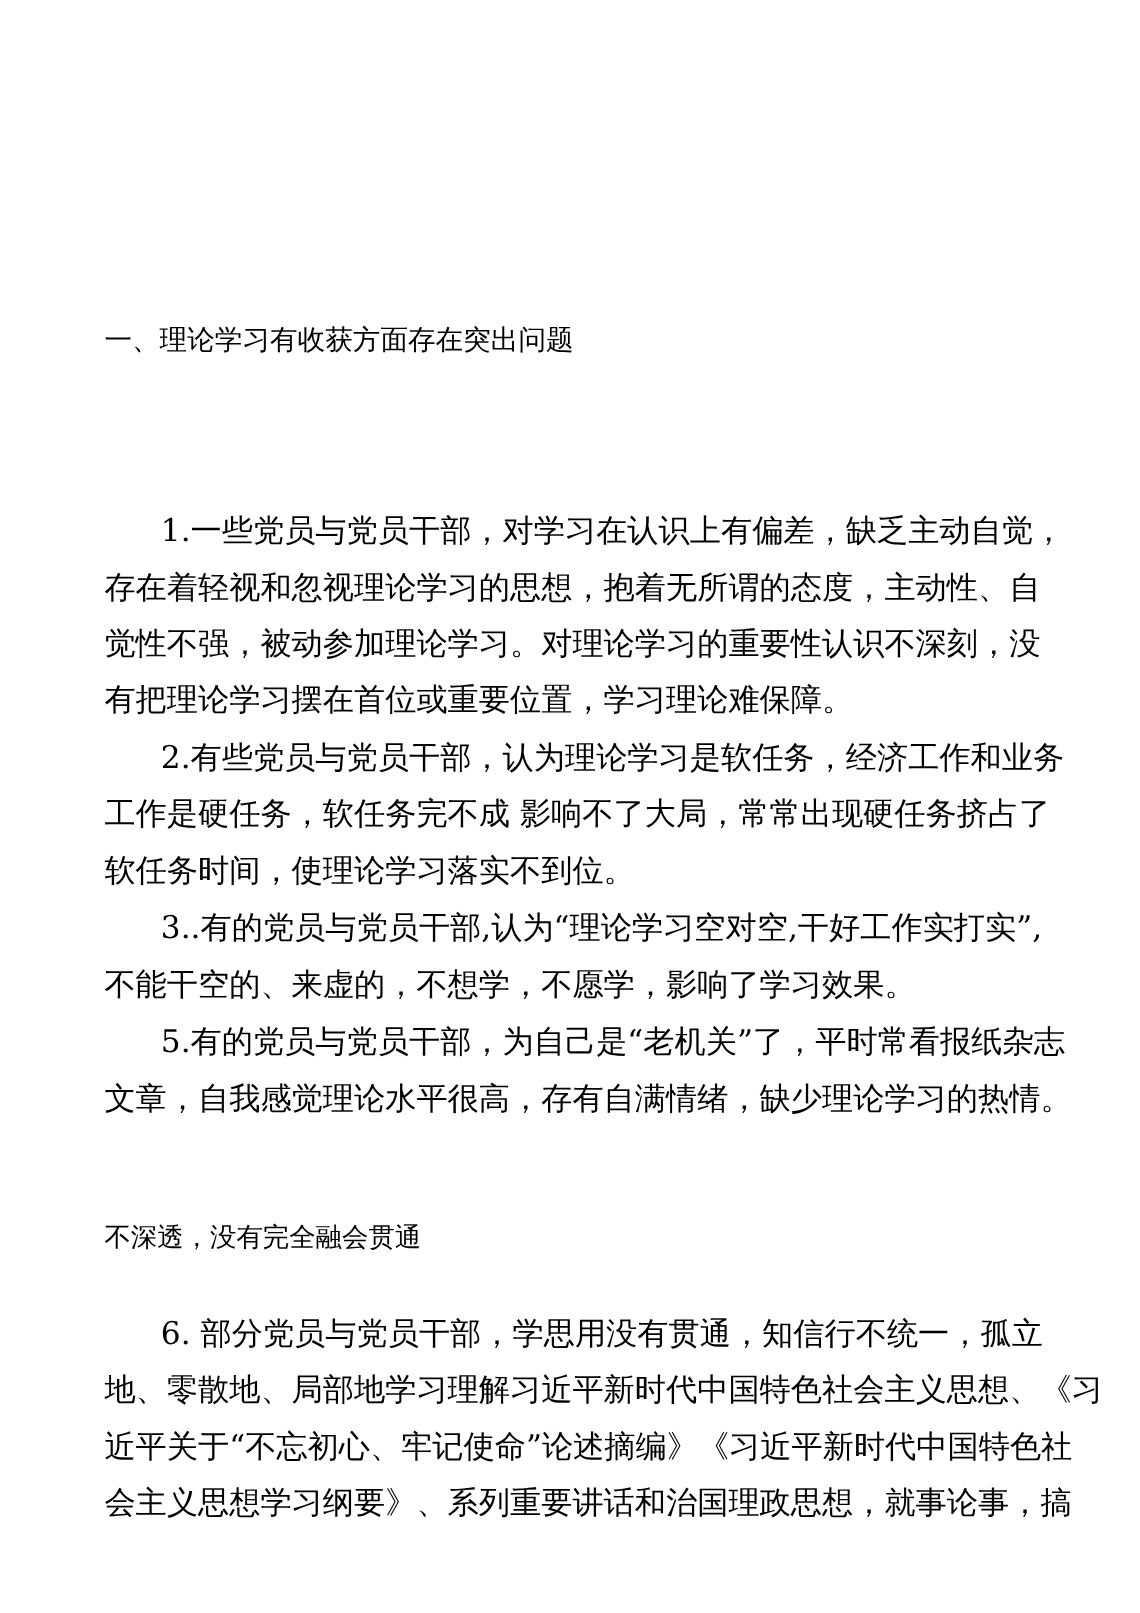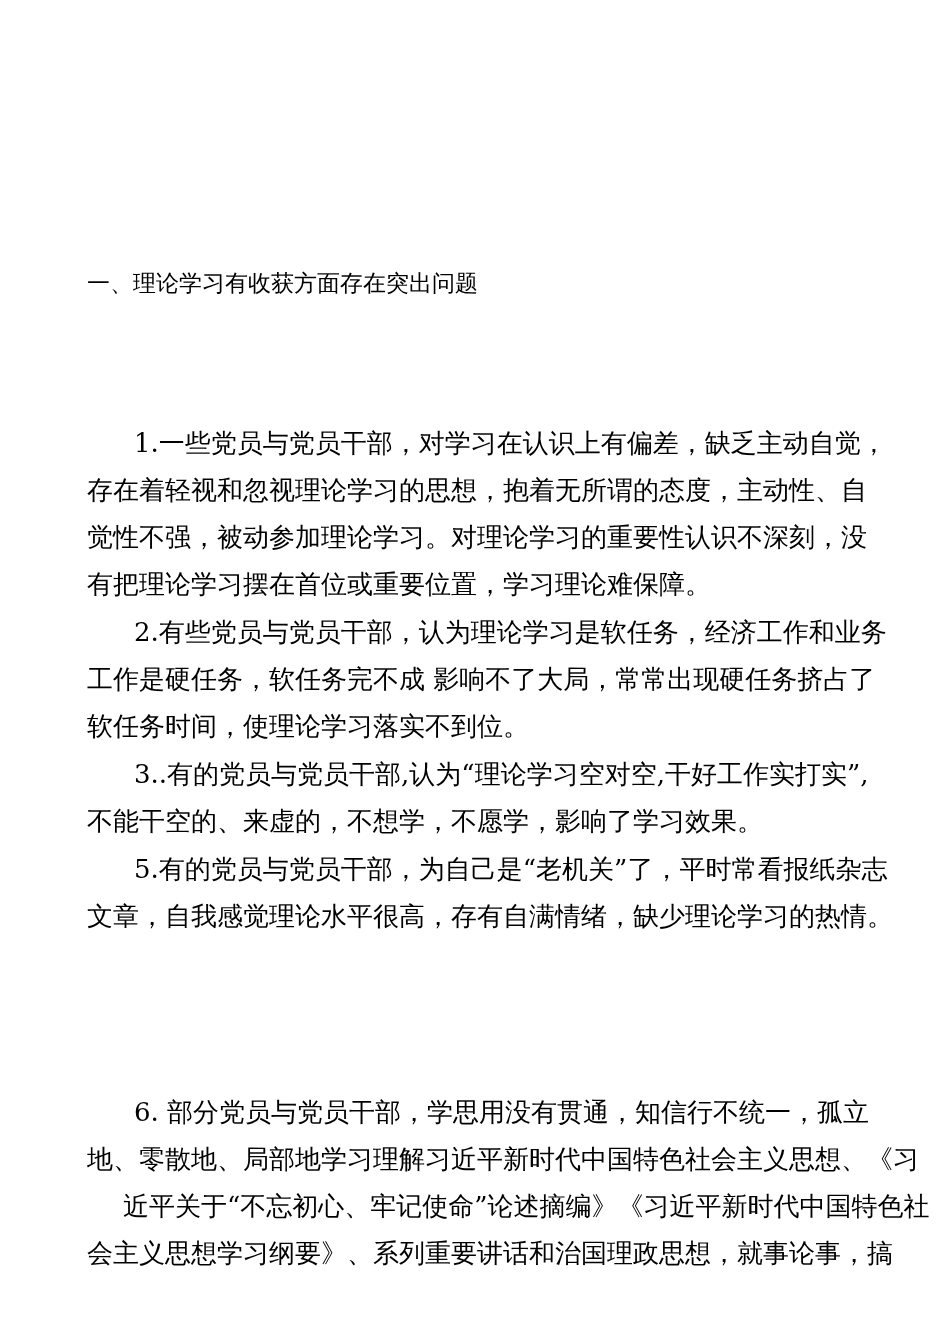--- a/index.html
+++ b/index.html
@@ -73,21 +73,22 @@
   <div>
     <div class="line indent" style="top:759px;">3..有的党员与党员干部,认为“理论学习空对空,干好工作实打实”,</div>
     <div class="line last" style="top:806px;">不能干空的、来虚的，不想学，不愿学，影响了学习效果。</div>
   </div>
 
   <div>
     <div class="line indent" style="top:854px;">5.有的党员与党员干部，为自己是“老机关”了，平时常看报纸杂志</div>
     <div class="line" style="top:901px;">文章，自我感觉理论水平很高，存有自满情绪，缺少理论学习的热情。</div>
   </div>
 
+  <div class="h2 last" style="top:1017px;">不深透，没有完全融会贯通</div>
 
   <div>
     <div class="line indent" style="top:1097px;">6. 部分党员与党员干部，学思用没有贯通，知信行不统一，孤立</div>
     <div class="line" style="top:1144px;">地、零散地、局部地学习理解习近平新时代中国特色社会主义思想、《习</div>
-    <div class="line" style="top:1191px;margin-left:36px;">近平关于“不忘初心、牢记使命”论述摘编》《习近平新时代中国特色社</div>
+    <div class="line" style="top:1191px;">近平关于“不忘初心、牢记使命”论述摘编》《习近平新时代中国特色社</div>
     <div class="line" style="top:1238px;">会主义思想学习纲要》、系列重要讲话和治国理政思想，就事论事，搞</div>
   </div>
 
 </div>
 
 </body></html>

